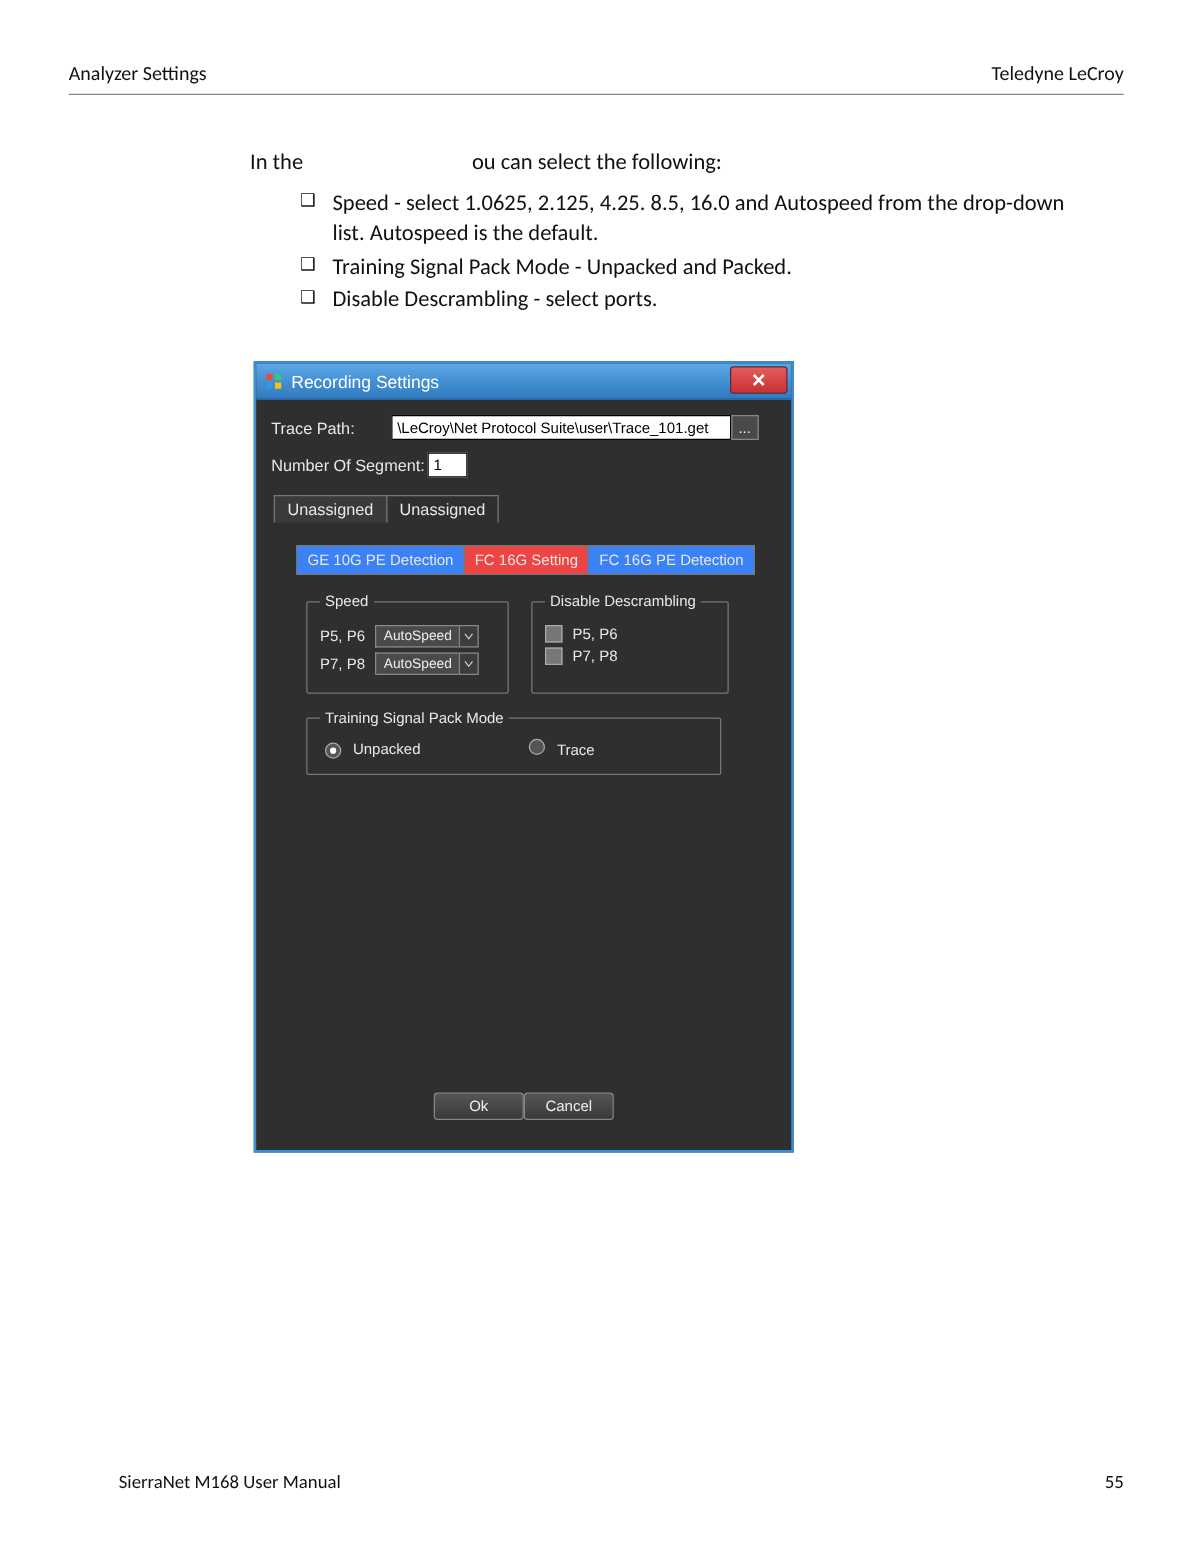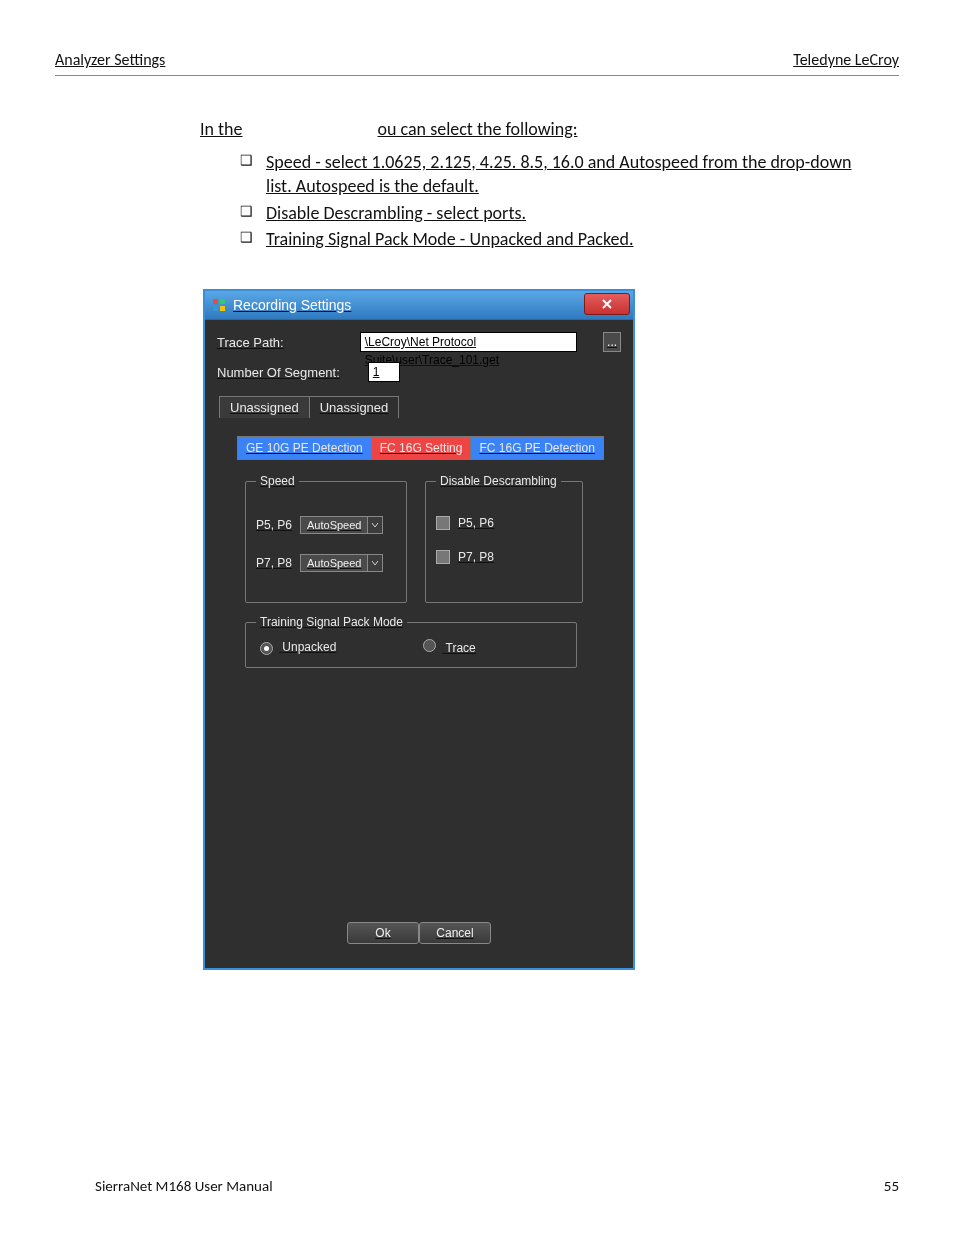--- a/index.html
+++ b/index.html
@@ -8,21 +8,20 @@
     background: #fff;
     font-family: "Segoe UI", Calibri, Arial, sans-serif;
     color: #111;
   }
   .page {
     width: 954px;
     height: 1235px;
     position: relative;
     box-sizing: border-box;
     padding: 50px 55px 0 55px;
-    text-decoration: underline;
   }
   .header {
     display: flex;
     justify-content: space-between;
     font-size: 16px;
     padding-bottom: 6px;
     border-bottom: 1px solid #888;
   }
   .body-text {
     margin: 42px 0 0 145px;
@@ -105,21 +104,21 @@
   }
   .titlebar .closebtn svg { display:block; }
 
   .dlg-body {
     padding: 12px 12px 10px 12px;
   }
   .row {
     display: flex;
     align-items: center;
     margin-bottom: 10px;
-    gap: 26px;
+    gap: 0;
   }
   .label {
     color: #e8e8e8;
     font-size: 13px;
     white-space: nowrap;
   }
   .text-input {
     background: #fff;
     color: #000;
     border: 1px solid #000;
@@ -190,21 +189,21 @@
     margin: 0;
   }
   fieldset.grp legend {
     padding: 0 4px;
     font-size: 12px;
   }
   .grp .line {
     display: flex;
     align-items: center;
     gap: 8px;
-    margin: 20px 0;
+    margin: 4px 0;
   }
   .combo {
     display: flex;
     align-items: stretch;
   }
   .combo .val {
     background: #4a4a4a;
     border: 1px solid #888;
     border-right: none;
     height: 16px;
@@ -301,22 +300,22 @@
     <span>Analyzer Settings</span>
     <span>Teledyne LeCroy</span>
   </div>
 
   <div class="body-text">
     <div class="intro">
       <span>In the</span><span class="gap"></span><span>ou can select the following:</span>
     </div>
     <ul class="bullets">
       <li>Speed - select 1.0625, 2.125, 4.25. 8.5, 16.0 and Autospeed from the drop-down list. Autospeed is the default.</li>
+      <li>Training Signal Pack Mode - Unpacked and Packed.</li>
       <li>Disable Descrambling - select ports.</li>
-      <li>Training Signal Pack Mode - Unpacked and Packed.</li>
     </ul>
   </div>
 
   <div class="dialog-wrap">
     <div class="dialog">
       <div class="titlebar">
         <span class="appicon">
           <svg width="14" height="14" viewBox="0 0 14 14">
             <rect x="1" y="1" width="5" height="5" fill="#e74c3c"></rect>
             <rect x="8" y="1" width="5" height="5" fill="#2ecc71"></rect>
@@ -328,21 +327,21 @@
         <div class="closebtn">
           <svg width="12" height="10" viewBox="0 0 12 10">
             <path d="M2 1 L10 9 M10 1 L2 9" stroke="#fff" stroke-width="2" fill="none"></path>
           </svg>
         </div>
       </div>
 
       <div class="dlg-body">
         <div class="row">
           <span class="label">Trace Path:</span>
-          <span class="text-input trace-input" style="margin-left:50px;">\LeCroy\Net Protocol Suite\user\Trace_101.get</span>
+          <span class="text-input trace-input" style="margin-left:29px;">\LeCroy\Net Protocol Suite\user\Trace_101.get</span>
           <span class="browse-btn">...</span>
         </div>
         <div class="row">
           <span class="label">Number Of Segment:</span>
           <span class="text-input num-input">1</span>
         </div>
 
         <div class="tabs">
           <div class="tab active">Unassigned</div>
           <div class="tab">Unassigned</div>

